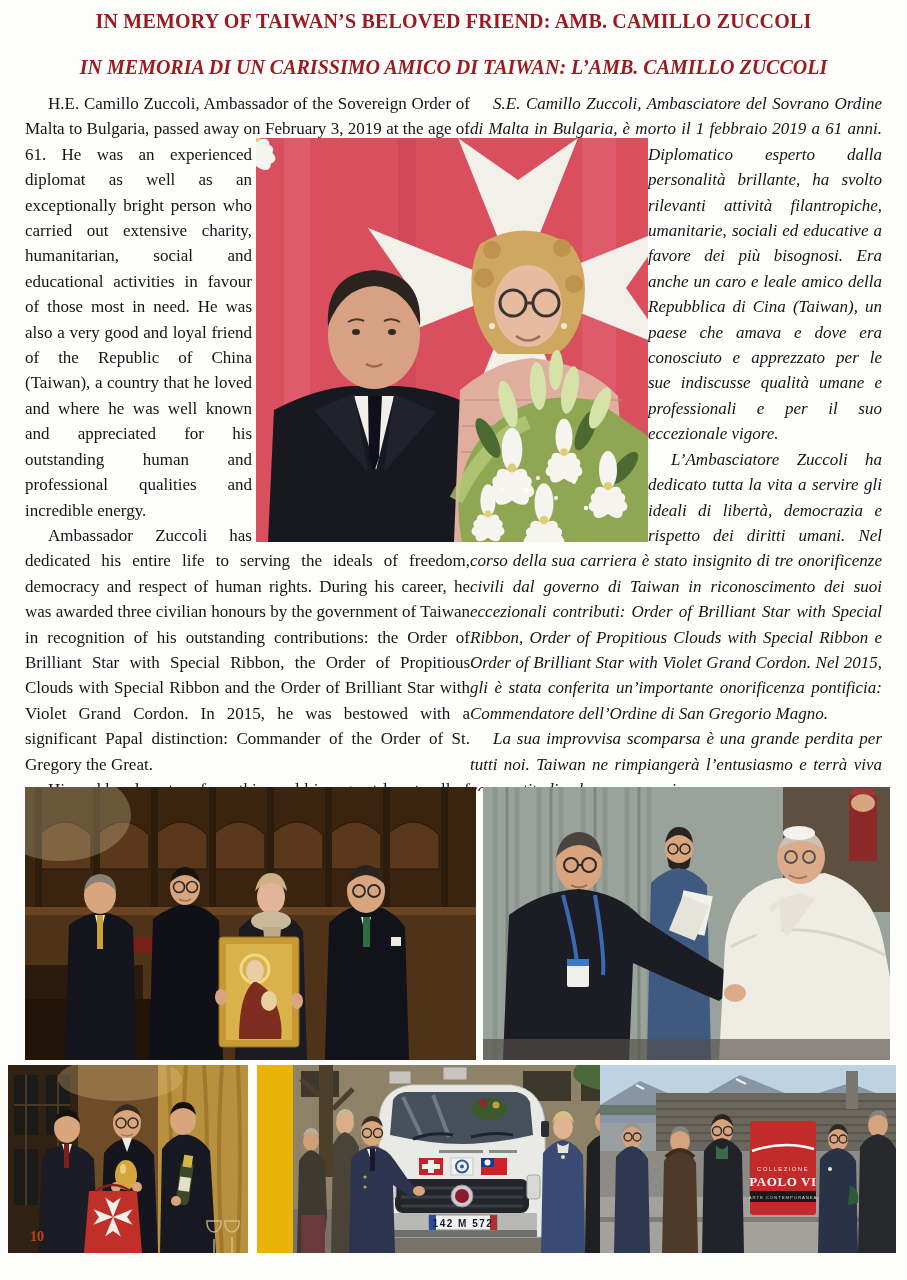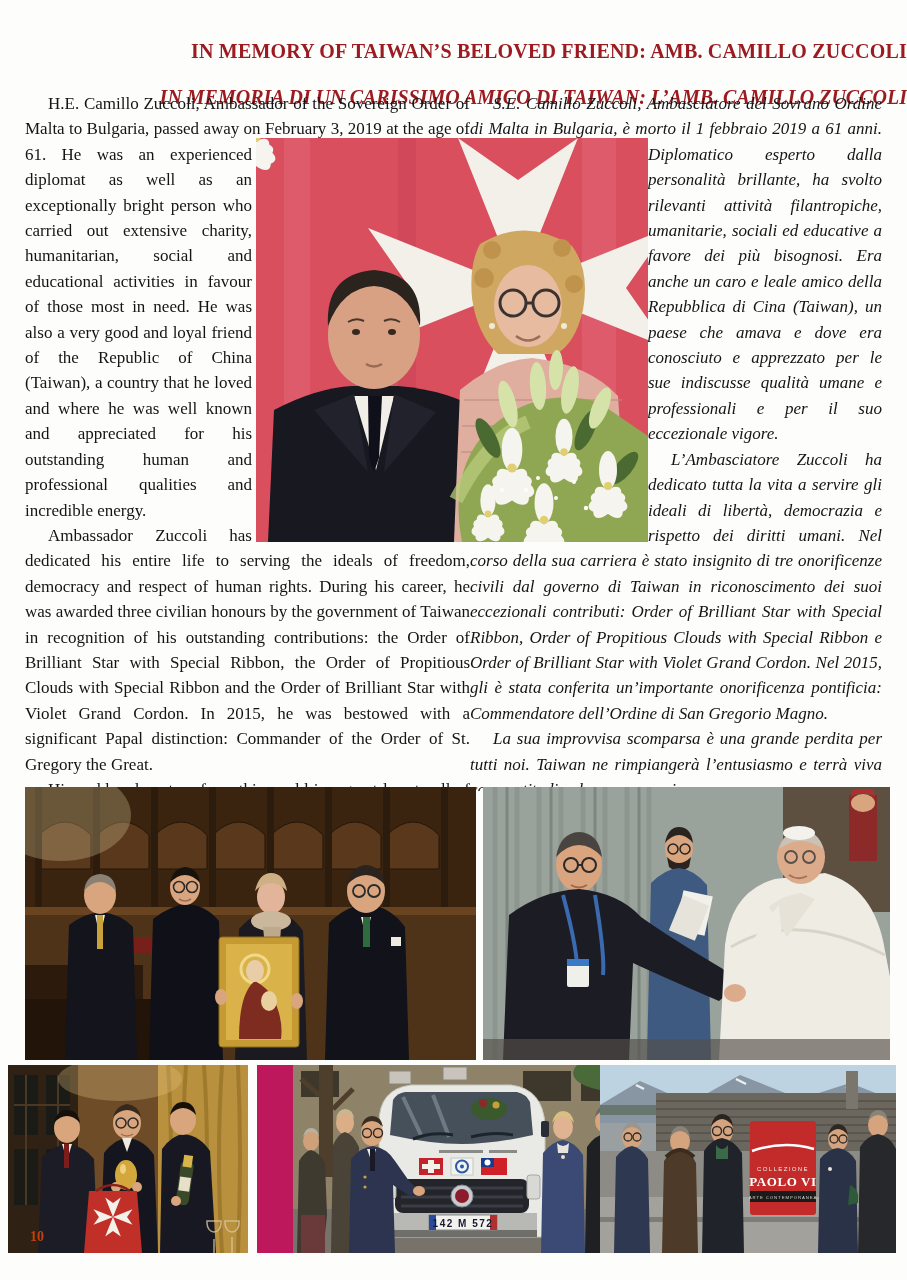--- a/index.html
+++ b/index.html
@@ -2,34 +2,34 @@
 <html style="--title-red: #9b1b20;"><head>
 <meta charset="utf-8">
 <style>
   :root{ --title-red:#9b1b20; }
   html,body{margin:0;padding:0;}
   body{
     width:907px;height:1280px;position:relative;background:#fdfdfc;
     font-family:"Liberation Serif","DejaVu Serif",serif;color:#141414;
     overflow:hidden;
   }
-  .header{padding-top:38px;text-align:right;}
+  .header{padding-top:8px;text-align:center;}
   .title-en{font-size:20px;font-weight:bold;color:var(--title-red);line-height:26px;letter-spacing:.2px;}
   .title-it{font-size:20px;font-weight:bold;font-style:italic;color:var(--title-red);line-height:26px;margin-top:20px;}
   .columns{
     position:absolute;top:91px;left:25px;width:867px;height:700px;
     display:flex;overflow:hidden;
   }
   .col{font-size:17px;line-height:25.4px;text-align:justify;}
   .col-en{width:445px;}
   .col-it{width:412px;font-style:italic;}
   .col p{margin:0;text-indent:23px;}
   .spacer-r{float:right;width:210px;height:399px;margin:0 0 3px 8px;}
   .spacer-l{float:left;width:170px;height:399px;margin:0 8px 3px 0;}
-  .photo{position:absolute;overflow:hidden;background:#be185d;}
+  .photo{position:absolute;overflow:hidden;background:#eab308;}
   .photo svg{display:block;width:100%;height:100%;}
   #photo-main{left:256px;top:138px;width:392px;height:404px;}
   #photo-hall{left:25px;top:787px;width:451px;height:273px;}
   #photo-pope{left:483px;top:787px;width:407px;height:273px;}
   #photo-dinner{left:8px;top:1065px;width:240px;height:188px;}
   #photo-van{left:257px;top:1065px;width:408px;height:188px;}
   #photo-sign{left:600px;top:1065px;width:296px;height:188px;}
   .page-number{
     position:absolute;left:30px;top:1229px;z-index:6;
     color:#c2410c;font-weight:bold;font-size:14px;

